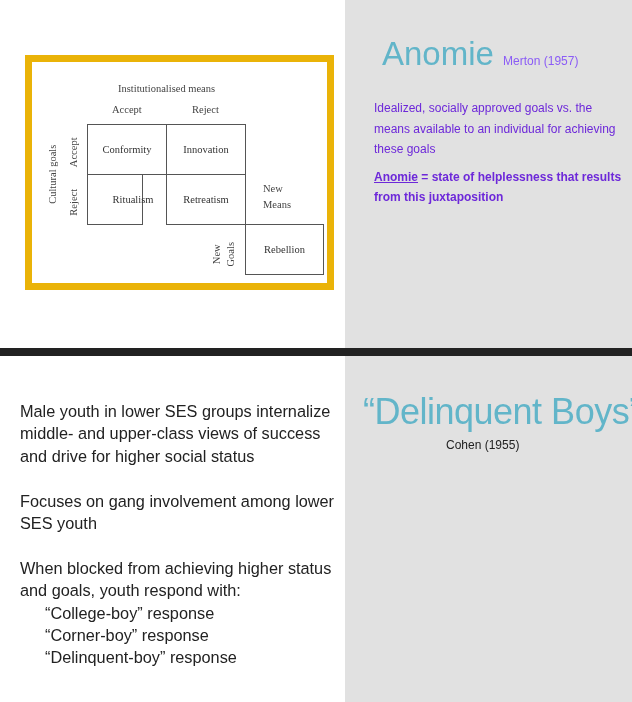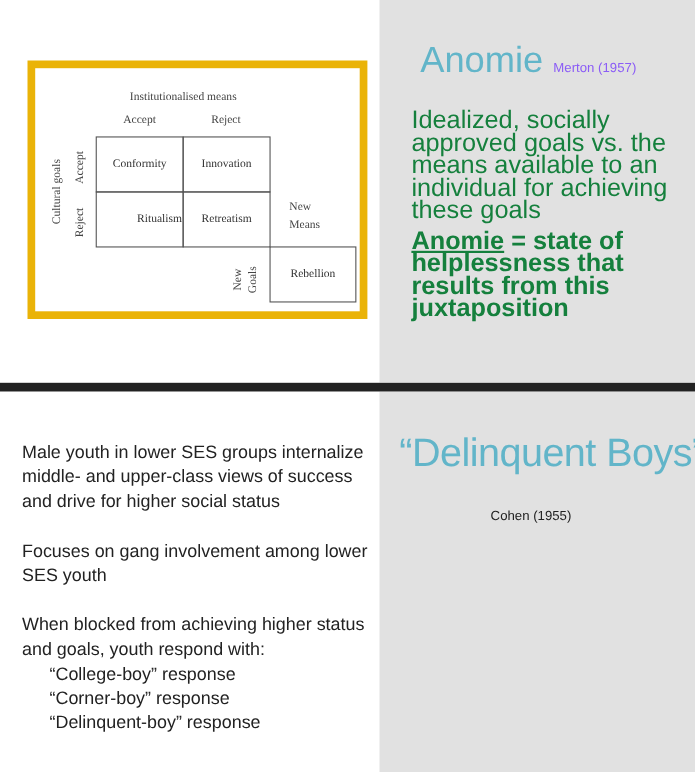--- a/index.html
+++ b/index.html
@@ -17,21 +17,21 @@
     
     .diagram { position: absolute; left: 25px; top: 55px; width: 309px; height: 235px; border: 7px solid #eab308; background: #fff; }
     .dg-text { position: absolute; font-family: "Liberation Serif", "DejaVu Serif", serif; font-size: 10.5px; color: #444; white-space: nowrap; line-height: 1; }
     .cell { position: absolute; border: 1px solid #555; display: flex; align-items: center; justify-content: center; }
     .cell span { font-family: "Liberation Serif", "DejaVu Serif", serif; font-size: 10.5px; color: #333; }
     .rot { transform: rotate(-90deg); transform-origin: center center; }
 
     
     .title { position: absolute; color: #62b5c9; font-family: "Liberation Sans", "DejaVu Sans", sans-serif; font-weight: normal; white-space: nowrap; line-height: 1; }
     .cite { color: #8b5cf6; font-size: 12px; }
-    .body-text { position: absolute; font-size: 23px; line-height: 20.5px; color: #15803d; }
+    .body-text { position: absolute; font-size: 12px; line-height: 20.5px; color: #6d28d9; }
     .body-text p { margin: 0; }
     .ul { text-decoration: underline; }
     .bottom-text { position: absolute; left: 20px; top: 400px; font-size: 16.3px; line-height: 22.4px; color: #222; width: 320px; }
     .bottom-text .gap { height: 22.4px; }
     .bottom-text .indent { padding-left: 25px; }
   </style>
 </head>
 <body>
 
 <div class="slide slide-top">
@@ -47,21 +47,21 @@
     <div class="dg-text rot" style="left:-15px; top:107px; width:72px; text-align:center;">Cultural goals</div>
     <div class="dg-text rot" style="left:23px; top:85px; width:38px; text-align:center;">Accept</div>
     <div class="dg-text rot" style="left:24px; top:135px; width:36px; text-align:center;">Reject</div>
 
     <div class="cell" style="left:134px; top:62px; width:80px; height:51px;">
         <span>Innovation</span>
       </div>
     <div class="cell" style="left:55px; top:62px; width:80px; height:51px;">
         <span>Conformity</span>
       </div>
-    <div class="cell" style="left:55px; top:112px; width:80px; height:51px;padding-left:36px;">
+    <div class="cell" style="left:55px; top:112px; width:56px; height:51px;padding-left:36px;">
         <span>Ritualism</span>
       </div>
     <div class="cell" style="left:134px; top:112px; width:80px; height:51px;">
         <span>Retreatism</span>
       </div>
 
     <div class="dg-text" style="left:231px; top:122px;">New</div>
     <div class="dg-text" style="left:231px; top:138px;">Means</div>
 
     <div class="dg-text rot" style="left:170px; top:187px; width:30px; text-align:center;">New</div>
@@ -83,21 +83,21 @@
   </div>
 </div>
 
 <div class="divider"></div>
 
 <div class="slide slide-bottom">
   <div class="panel-white"></div>
   <div class="panel-grey"></div>
 
   <div class="title" style="left:363px; top:38px; font-size:36px; letter-spacing:-0.5px;">“Delinquent Boys”</div>
-  <div class="title" style="left:446px; top:83px; font-size:12px; color:#222;margin-top:24px;">Cohen (1955)</div>
+  <div class="title" style="left:446px; top:83px; font-size:12px; color:#222;">Cohen (1955)</div>
 </div>
 
 <div class="bottom-text">
   <p>Male youth in lower SES groups internalize middle- and upper-class views of success and drive for higher social status</p>
   <div class="gap"></div>
   <p>Focuses on gang involvement among lower SES youth</p>
   <div class="gap"></div>
   <p>When blocked from achieving higher status and goals, youth respond with:</p>
   <p class="indent">“College-boy” response</p>
   <p class="indent">“Corner-boy” response</p>

